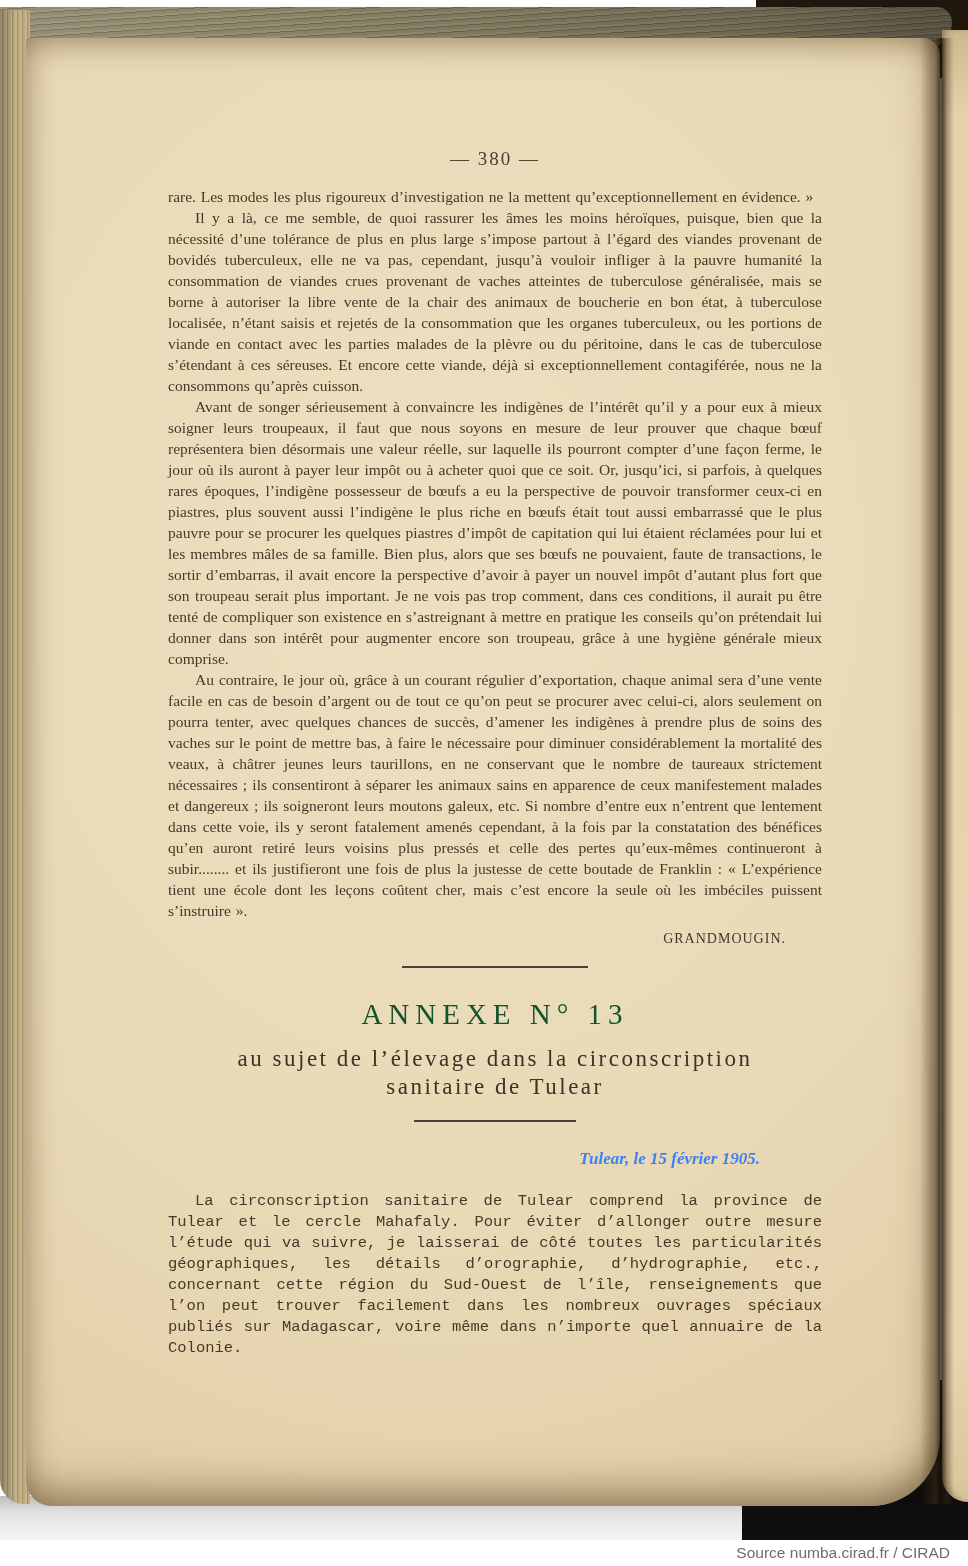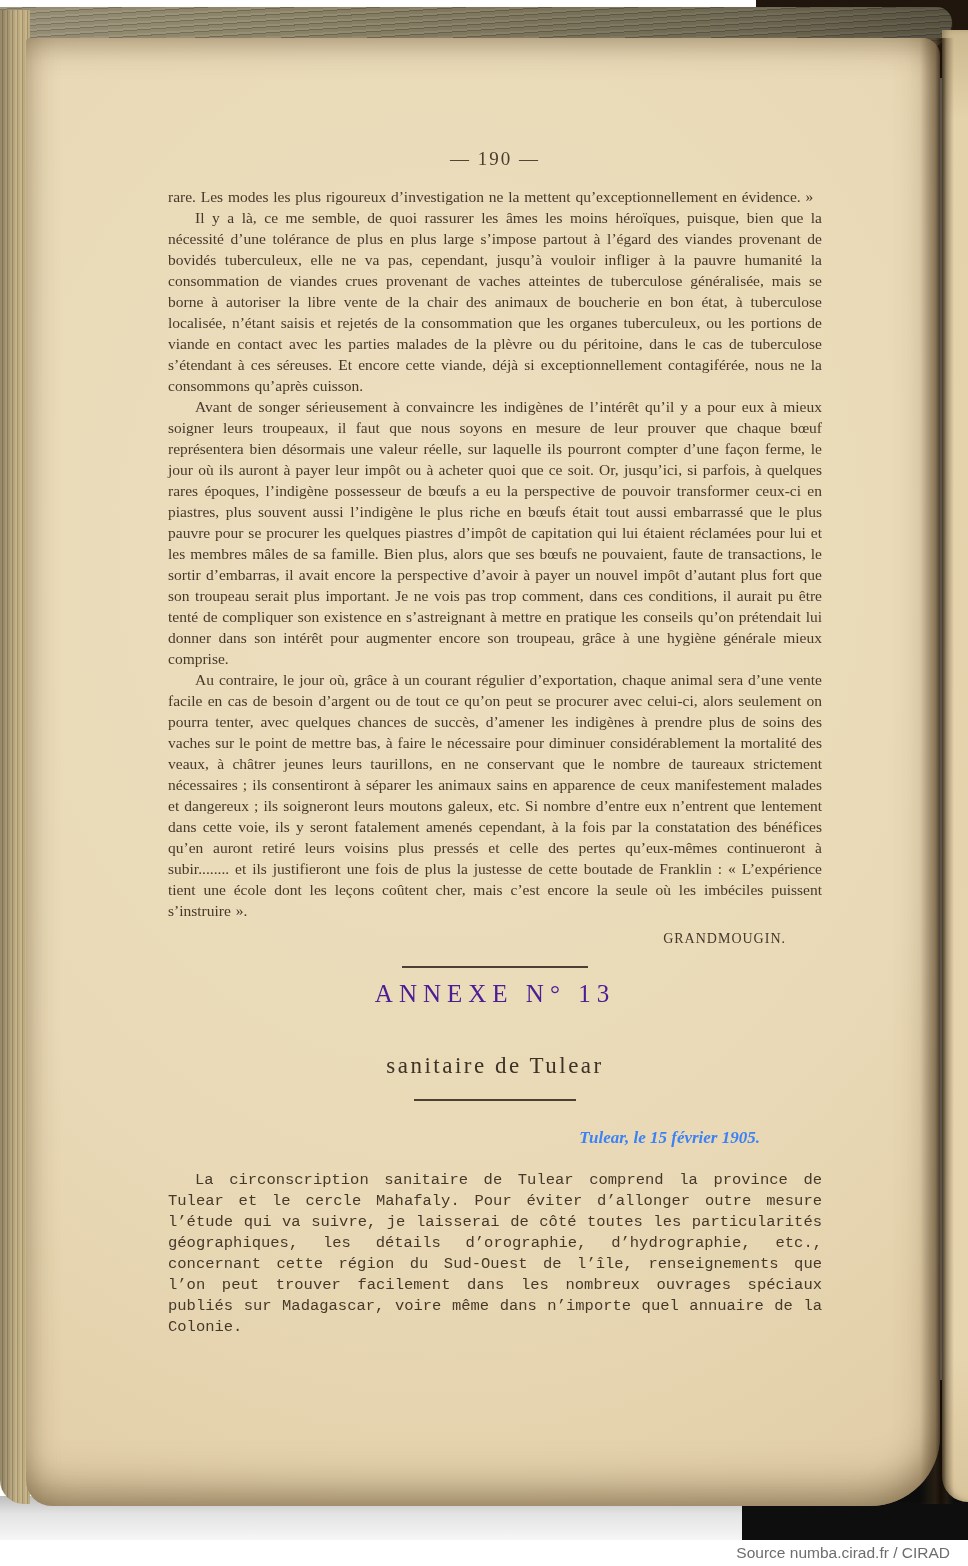--- a/index.html
+++ b/index.html
@@ -59,22 +59,22 @@
   }
   .content p{margin:0;text-align:justify;word-spacing:.06em;}
   .content p.ind{text-indent:27px;}
   .signature{
     text-align:right;padding-right:36px;margin-top:7px;
     font-size:14px;letter-spacing:1px;color:#43372a;
   }
   .rule{height:2px;background:#4a4034;border:0;}
   .rule1{width:186px;margin:17px auto 0 auto;}
   .annexe-title{
-    margin:15px 0 0 0;text-align:center;font-weight:normal;
-    font-size:25px;letter-spacing:6px;color:#4c1d95;
+    margin:36px 0 0 0;text-align:center;font-weight:normal;
+    font-size:29px;letter-spacing:6px;color:#14532d;
   }
   .annexe-subtitle{
     margin:20px 0 0 0;text-align:center;font-weight:normal;
     font-size:23px;letter-spacing:2.5px;line-height:28px;color:#3c3226;
   }
   .rule2{width:162px;margin:19px auto 0 auto;}
   .dateline{
     margin-top:26px;text-align:right;padding-right:62px;
     font-style:italic;font-weight:bold;font-size:17px;color:#3b82f6;
   }
@@ -95,29 +95,29 @@
   <div class="shadow-strip"></div>
   <div class="black-bottom"></div>
   <div class="cover-sliver"></div>
   <div class="top-band"></div>
   <div class="fore-edge"></div>
   <div class="next-page"></div>
   <div class="page"></div>
   <div class="gutter"></div>
 
   <div class="content">
-    <div class="pagenum">— 190 —</div>
+    <div class="pagenum">— 380 —</div>
     <p>rare. Les modes les plus rigoureux d’investigation ne la mettent qu’exceptionnellement en évidence. »</p>
     <p class="ind">Il y a là, ce me semble, de quoi rassurer les âmes les moins héroïques, puisque, bien que la nécessité d’une tolérance de plus en plus large s’impose partout à l’égard des viandes provenant de bovidés tuberculeux, elle ne va pas, cependant, jusqu’à vouloir infliger à la pauvre humanité la consommation de viandes crues provenant de vaches atteintes de tuberculose généralisée, mais se borne à autoriser la libre vente de la chair des animaux de boucherie en bon état, à tuberculose localisée, n’étant saisis et rejetés de la consommation que les organes tuberculeux, ou les portions de viande en contact avec les parties malades de la plèvre ou du péritoine, dans le cas de tuberculose s’étendant à ces séreuses. Et encore cette viande, déjà si exceptionnellement contagiférée, nous ne la consommons qu’après cuisson.</p>
     <p class="ind">Avant de songer sérieusement à convaincre les indigènes de l’intérêt qu’il y a pour eux à mieux soigner leurs troupeaux, il faut que nous soyons en mesure de leur prouver que chaque bœuf représentera bien désormais une valeur réelle, sur laquelle ils pourront compter d’une façon ferme, le jour où ils auront à payer leur impôt ou à acheter quoi que ce soit. Or, jusqu’ici, si parfois, à quelques rares époques, l’indigène possesseur de bœufs a eu la perspective de pouvoir transformer ceux-ci en piastres, plus souvent aussi l’indigène le plus riche en bœufs était tout aussi embarrassé que le plus pauvre pour se procurer les quelques piastres d’impôt de capitation qui lui étaient réclamées pour lui et les membres mâles de sa famille. Bien plus, alors que ses bœufs ne pouvaient, faute de transactions, le sortir d’embarras, il avait encore la perspective d’avoir à payer un nouvel impôt d’autant plus fort que son troupeau serait plus important. Je ne vois pas trop comment, dans ces conditions, il aurait pu être tenté de compliquer son existence en s’astreignant à mettre en pratique les conseils qu’on prétendait lui donner dans son intérêt pour augmenter encore son troupeau, grâce à une hygiène générale mieux comprise.</p>
     <p class="ind">Au contraire, le jour où, grâce à un courant régulier d’exportation, chaque animal sera d’une vente facile en cas de besoin d’argent ou de tout ce qu’on peut se procurer avec celui-ci, alors seulement on pourra tenter, avec quelques chances de succès, d’amener les indigènes à prendre plus de soins des vaches sur le point de mettre bas, à faire le nécessaire pour diminuer considérablement la mortalité des veaux, à châtrer jeunes leurs taurillons, en ne conservant que le nombre de taureaux strictement nécessaires ; ils consentiront à séparer les animaux sains en apparence de ceux manifestement malades et dangereux ; ils soigneront leurs moutons galeux, etc. Si nombre d’entre eux n’entrent que lentement dans cette voie, ils y seront fatalement amenés cependant, à la fois par la constatation des bénéfices qu’en auront retiré leurs voisins plus pressés et celle des pertes qu’eux-mêmes continueront à subir........ et ils justifieront une fois de plus la justesse de cette boutade de Franklin : « L’expérience tient une école dont les leçons coûtent cher, mais c’est encore la seule où les imbéciles puissent s’instruire ».</p>
     <div class="signature">GRANDMOUGIN.</div>
     <div class="rule rule1"></div>
     <h1 class="annexe-title">ANNEXE N° 13</h1>
-    <h2 class="annexe-subtitle"><br><span>sanitaire de Tulear</span></h2>
+    <h2 class="annexe-subtitle"><span>au sujet de l’élevage dans la circonscription</span><br><span>sanitaire de Tulear</span></h2>
     <div class="rule rule2"></div>
     <div class="dateline">Tulear, le 15 février 1905.</div>
     <p class="ind annexe-par">La circonscription sanitaire de Tulear comprend la province de Tulear et le cercle Mahafaly. Pour éviter d’allonger outre mesure l’étude qui va suivre, je laisserai de côté toutes les particularités géographiques, les détails d’orographie, d’hydrographie, etc., concernant cette région du Sud-Ouest de l’île, renseignements que l’on peut trouver facilement dans les nombreux ouvrages spéciaux publiés sur Madagascar, voire même dans n’importe quel annuaire de la Colonie.</p>
   </div>
 
   <div class="source-bar">
     <span>Source numba.cirad.fr / CIRAD</span>
   </div>
 </div>
 

